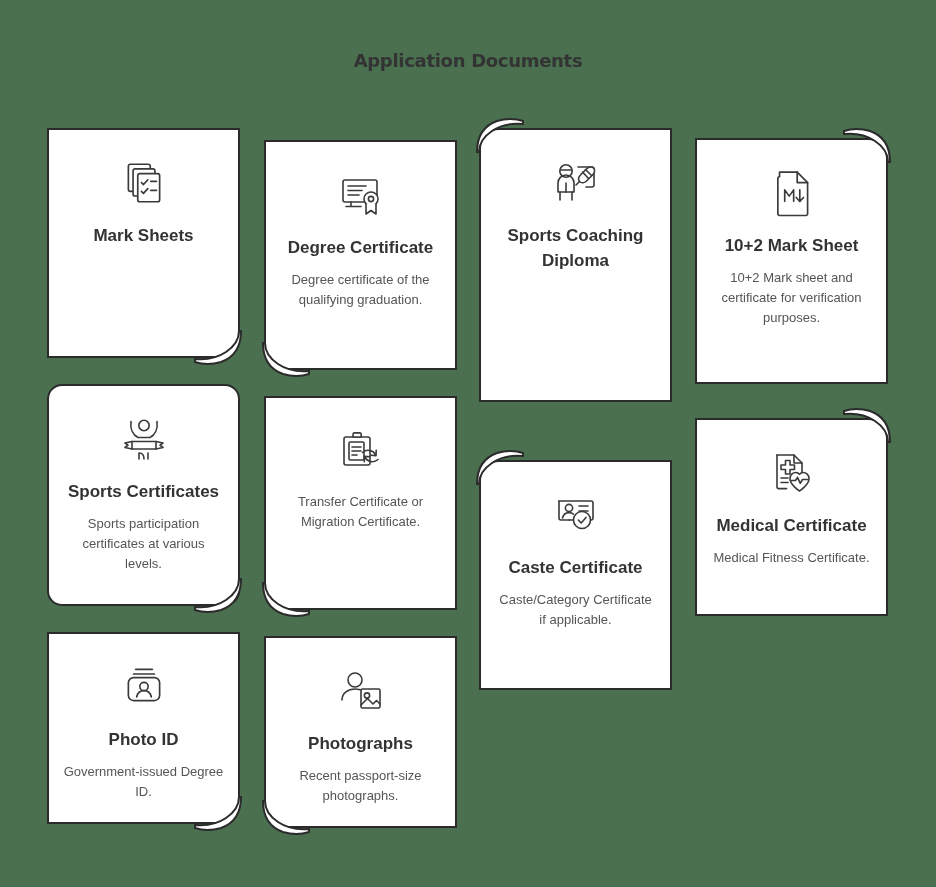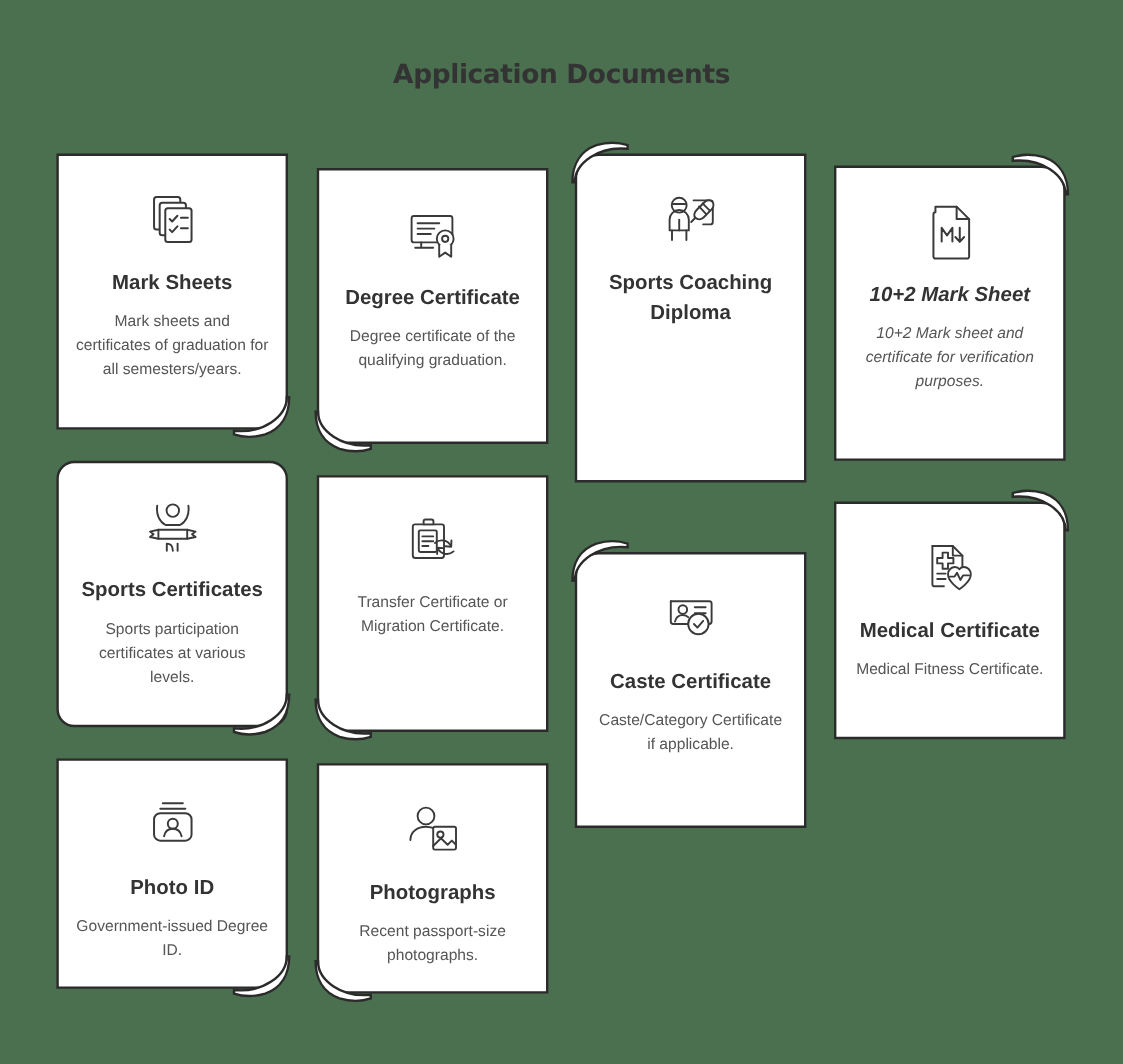--- a/index.html
+++ b/index.html
@@ -17,21 +17,21 @@
     position: relative;
     width: 936px;
     height: 887px;
   }
   .page-title {
     position: absolute;
     top: 50px;
     left: 0;
     width: 936px;
     text-align: center;
-    font-size: 22px;
+    font-size: 18px;
     font-weight: bold;
     letter-spacing: -0.3px;
     color: #333333;
     font-family: "DejaVu Sans", sans-serif;
   }
 
   
   .grid {
     position: absolute;
     top: 128px;
@@ -125,21 +125,20 @@
             <rect x="9" y="6" width="21" height="26" rx="2"></rect>
             <rect x="13.5" y="10.5" width="21" height="26" rx="2" fill="#fff"></rect>
             <rect x="18" y="15" width="21" height="27" rx="2" fill="#fff"></rect>
             <path d="M21.5 23.5 l2 2 l4.2 -4.6"></path>
             <line x1="30.5" y1="22.5" x2="36" y2="22.5"></line>
             <path d="M21.5 32 l2 2 l4.2 -4.6"></path>
             <line x1="30.5" y1="31" x2="36" y2="31"></line>
           </svg>
         </div>
         <div class="card-title">Mark Sheets</div>
-        <div class="card-desc">Mark sheets and certificates of graduation for all semesters/years.</div>
       </div>
 
       <div class="card fold-br" style="min-height:222px;border-radius:15px;">
         <div class="fold">
           <svg width="46" height="34" viewBox="0 0 46 34">
             <path d="M46 0 C46 14, 40 26, 26 31 C16 34, 6 33, 0 31 L0 28 C10 29, 22 27, 31 21 C40 15, 44 8, 44 0 Z" fill="#ffffff" stroke="#2b2b2b" stroke-width="2"></path>
           </svg>
         </div>
         <div class="icon-wrap">
           <svg width="52" height="50" viewBox="0 0 52 48">
@@ -290,21 +289,21 @@
           </svg>
         </div>
         <div class="card-title">Caste Certificate</div>
         <div class="card-desc">Caste/Category Certificate if applicable.</div>
       </div>
 
     </div>
 
     <div class="col col-3">
 
-      <div class="card fold-tr" style="min-height:246px; margin-bottom:34px;font-style:italic;">
+      <div class="card fold-tr" style="min-height:246px; margin-bottom:34px;">
         <div class="fold">
           <svg width="46" height="34" viewBox="0 0 46 34">
             <path d="M46 0 C46 14, 40 26, 26 31 C16 34, 6 33, 0 31 L0 28 C10 29, 22 27, 31 21 C40 15, 44 8, 44 0 Z" fill="#ffffff" stroke="#2b2b2b" stroke-width="2"></path>
           </svg>
         </div>
         <div class="icon-wrap">
           <svg width="48" height="52" viewBox="0 0 44 50">
             <path d="M10 5 h17 l10 10 v30 a1.6 1.6 0 0 1 -1.6 1.6 h-25.4 a1.6 1.6 0 0 1 -1.6 -1.6 v-34 a1.6 1.6 0 0 1 1.6 -1.6 z"></path>
             <path d="M27 5 v10 h10"></path>
             <path d="M15 33 V22 l4.3 6 L23.6 22 v11"></path>

